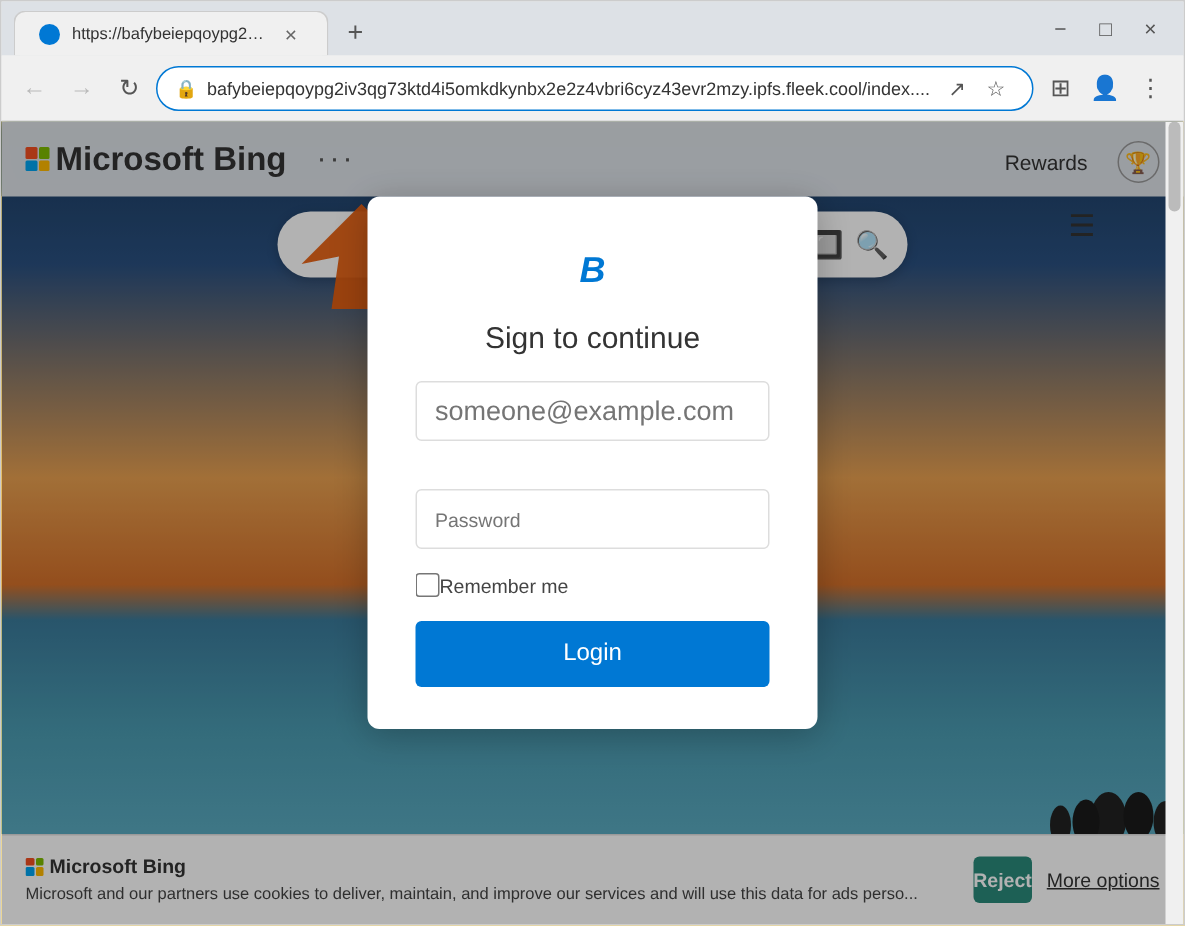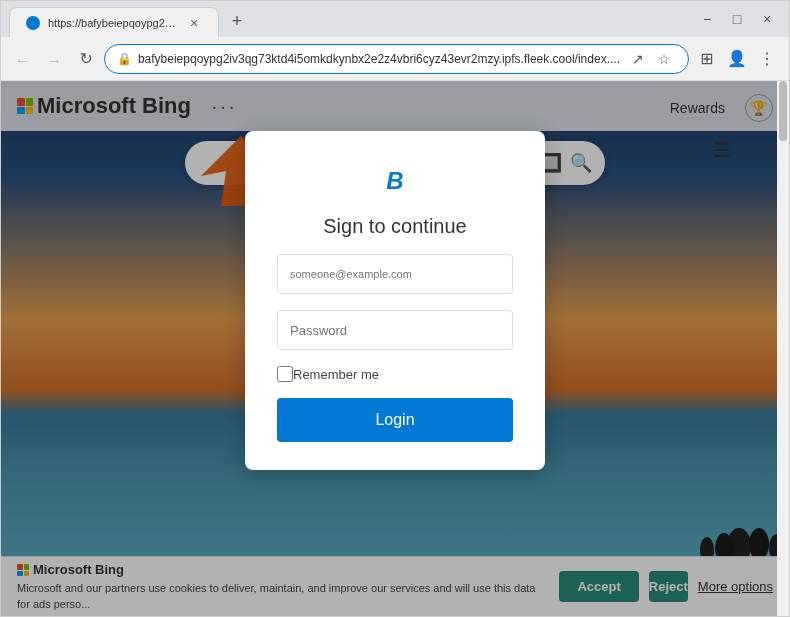--- a/index.html
+++ b/index.html
@@ -369,33 +369,34 @@
       font-size: 20px;
       color: #333;
       font-weight: 400;
     }
     .modal-email {
       width: 100%;
       height: 40px;
       border: 1px solid #ddd;
       border-radius: 4px;
       padding: 0 12px;
-      font-size: 11px;
+      font-size: 18px;
       color: #bbb;
       background: white;
     }
     .modal-password {
       width: 100%;
       height: 40px;
       border: 1px solid #ddd;
       border-radius: 4px;
       padding: 0 12px;
       font-size: 13px;
       color: #666;
       background: white;
+      margin-top: 16px;
     }
     .modal-remember {
       width: 100%;
       display: flex;
       align-items: center;
       gap: 0;
     }
     .modal-remember input[type="checkbox"] {
       width: 16px;
       height: 16px;
@@ -645,21 +646,20 @@
             <div class="ms-blue"></div>
             <div class="ms-yellow"></div>
           </div>
           <span>Microsoft Bing</span>
         </div>
         <div class="cookie-text">
           <span>Microsoft and our partners use cookies to deliver, maintain, and improve our services and will use this data for ads perso...</span>
         </div>
       </div>
       <div class="cookie-btns">
-        <button class="accept-btn">Accept</button>
         <button class="reject-btn">Reject</button>
         <span class="more-options-link">More options</span>
       </div>
     </div>
 
     <div class="scrollbar">
       <div class="scrollbar-thumb"></div>
     </div>
 
   </div>

